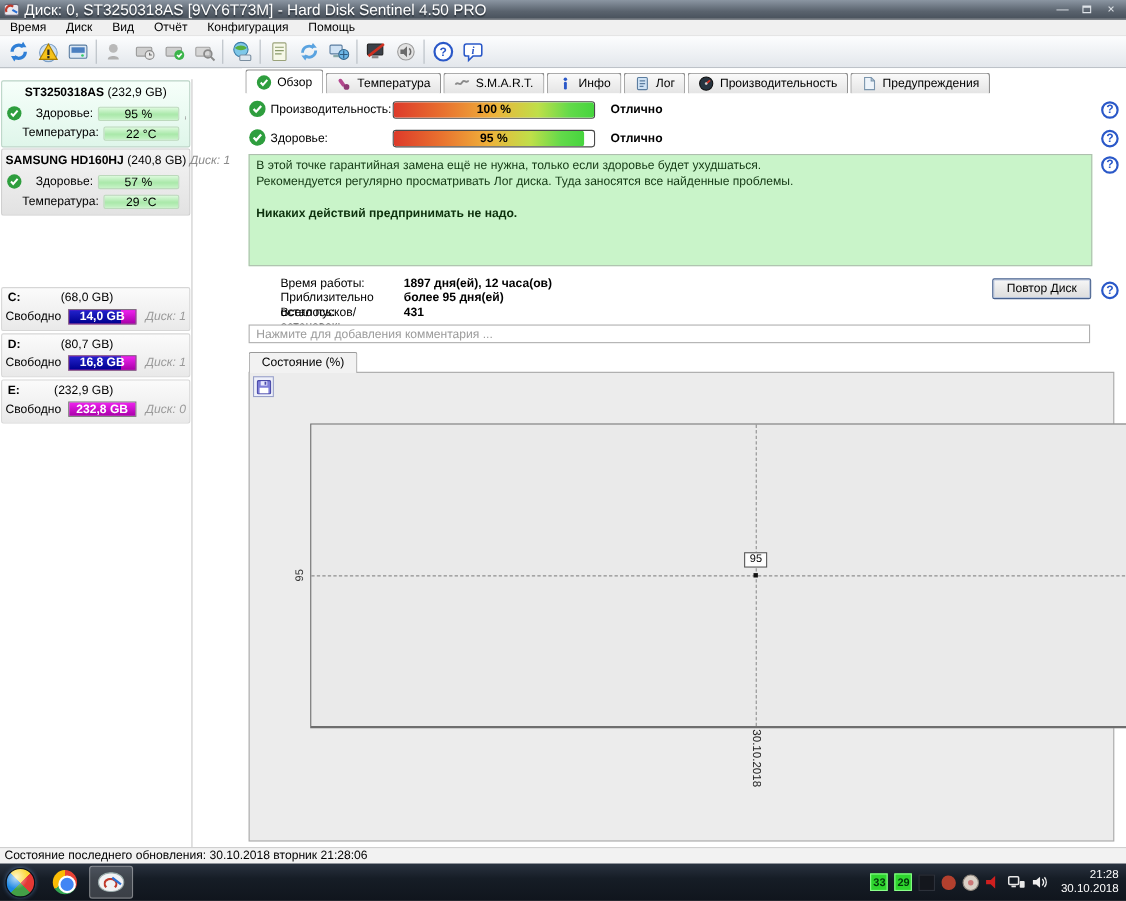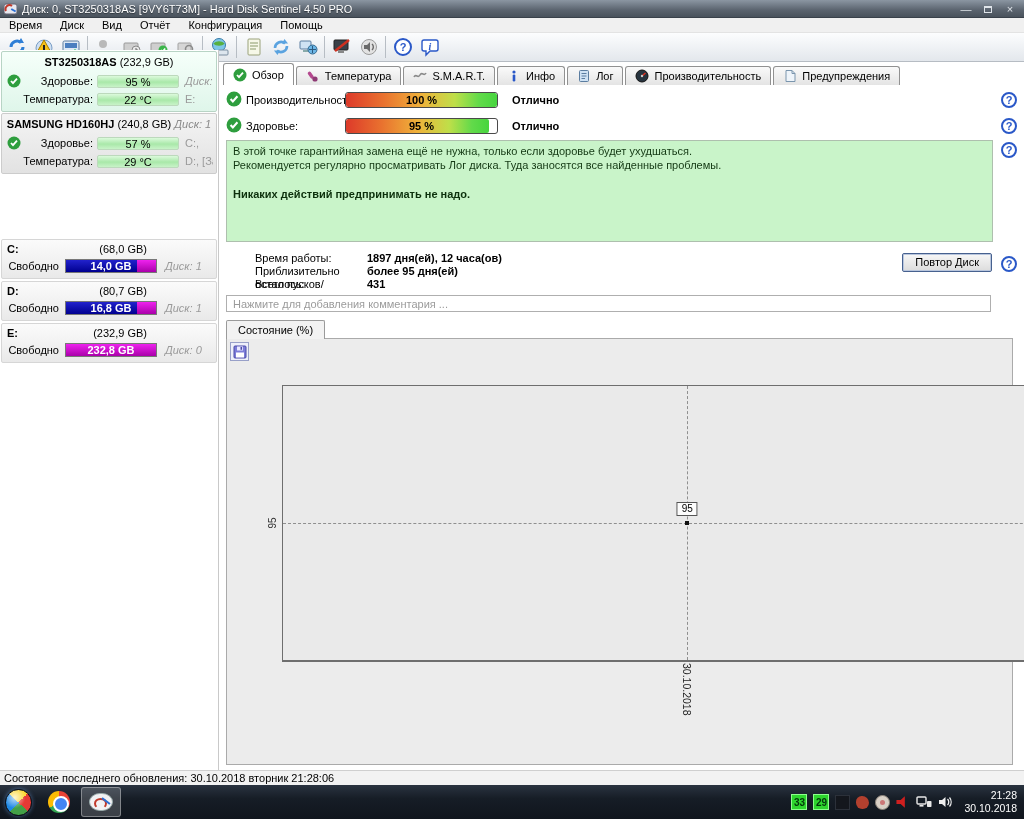--- a/index.html
+++ b/index.html
@@ -5,40 +5,40 @@
   * { box-sizing: border-box; margin: 0; padding: 0; }
   html,body { width:1024px; height:819px; }
   body { font-family:"Liberation Sans", sans-serif; font-size:11px; color:#000; background:#000; }
   .screen { position:relative; width:1024px; height:819px; overflow:hidden; background:#fff; }
 
   
   .titlebar { position:absolute; top:0; left:0; right:0; height:18px;
     background:linear-gradient(#8b96a2,#5a636e 60%,#49525c); border-bottom:1px solid #39414a;
     display:flex; align-items:center; padding-left:4px; color:#fff; }
   .app-icon16 { width:13px; height:12px; margin-right:5px; }
-  .title-text { flex:1; font-size:11px; text-shadow:0 1px 1px #2e353c; white-space:nowrap; overflow:hidden; }
+  .title-text { flex:1; font-size:14px; text-shadow:0 1px 1px #2e353c; white-space:nowrap; overflow:hidden; }
   .win-btns { display:flex; align-items:center; gap:10px; margin-right:8px; }
   .win-btn { color:#dfe4e9; font-size:11px; line-height:10px; width:12px; text-align:center; cursor:default; }
   .box-glyph { display:inline-block; width:8px; height:7px; border:1px solid #dfe4e9; border-top-width:2px; }
 
   
   .menubar { position:absolute; top:18px; left:0; right:0; height:15px; background:#f0f0f0;
     display:flex; align-items:center; border-bottom:1px solid #e3e3e3; }
   .menu-item { padding:0 9px; height:15px; line-height:15px; }
 
   
   .toolbar { position:absolute; top:33px; left:0; right:0; height:29px;
     background:linear-gradient(#fcfdfe,#e3e7ec); border-bottom:1px solid #b6bcc3;
     display:flex; align-items:center; padding-left:3px; }
   .tbtn { width:27px; height:26px; display:flex; align-items:center; justify-content:center; border-radius:2px; }
   .tsep { width:1px; height:22px; background:#b7bdc4; margin:0 3px; }
   .tbtn svg { width:20px; height:20px; }
 
   
-  .sidebar { position:absolute; top:50px; left:0; width:219px; bottom:49px; background:#fff;
+  .sidebar { position:absolute; top:72px; left:0; width:175px; bottom:49px; background:#fff;
     border-right:1px solid #c9c9c9; padding:1px 1px; }
   .disk-panel { border:1px solid #cfd8d2; border-radius:2px; margin:0 0 1px 0; padding:2px 3px 4px 3px; }
   .disk-panel.selected { background:linear-gradient(#f6fffa,#dff6ea); border-color:#b8d4c5; }
   .disk-panel.plain { background:linear-gradient(#f4f4f4,#e2e2e2); border-color:#cccccc; }
   .disk-head { text-align:center; padding:2px 0 3px 0; white-space:nowrap; }
   .disk-name { font-weight:bold; }
   .disk-size { }
   .head-disk-lbl { font-style:italic; color:#8a8a8a; }
   .disk-row { display:flex; align-items:center; height:16px; margin-top:2px; }
   .ok-cell { width:18px; display:flex; justify-content:center; }
@@ -68,22 +68,22 @@
   .tab { display:flex; align-items:center; gap:5px; height:19px; padding:0 9px;
     border:1px solid #919191; border-bottom:none; border-radius:3px 3px 0 0;
     background:linear-gradient(#fafafa,#e4e4e4); margin-right:2px; white-space:nowrap; }
   .tab.selected { background:#fff; height:22px; position:relative; z-index:2; }
   .tab svg { width:14px; height:14px; }
 
   .meter-row { position:absolute; left:6px; height:18px; display:flex; align-items:center; }
   .row-perf { top:29px; } .row-health { top:55px; }
   .ok-icon-cell { width:20px; }
   .meter-label { width:94px; white-space:nowrap; overflow:visible; }
-  .meter { position:relative; width:153px; height:16px; border:1px solid #4a4a4a; border-radius:3px;
-    background:#fff; overflow:hidden; margin-left:5px; }
+  .meter { position:relative; width:184px; height:16px; border:1px solid #4a4a4a; border-radius:3px;
+    background:#fff; overflow:hidden; margin-left:17px; }
   .meter-fill { height:100%; border-radius:2px;
     background:linear-gradient(90deg,#dd3a2a 0%,#e9722f 25%,#efb23a 50%,#bfdf49 72%,#62da4a 88%,#46d53e 100%); }
   .meter-text { position:absolute; left:0; right:0; top:0; text-align:center; line-height:15px; font-weight:bold; }
   .rating { font-weight:bold; margin-left:14px; }
 
   .help-badge { position:absolute; right:7px; width:16px; height:16px; border-radius:50%;
     border:2px solid #2a58c8; color:#2a58c8; background:#fff; font-weight:bold; font-size:11px;
     display:flex; align-items:center; justify-content:center; }
   .hb1 { top:30px; } .hb2 { top:56px; } .hb3 { top:80px; } .hb4 { top:194px; }
 

